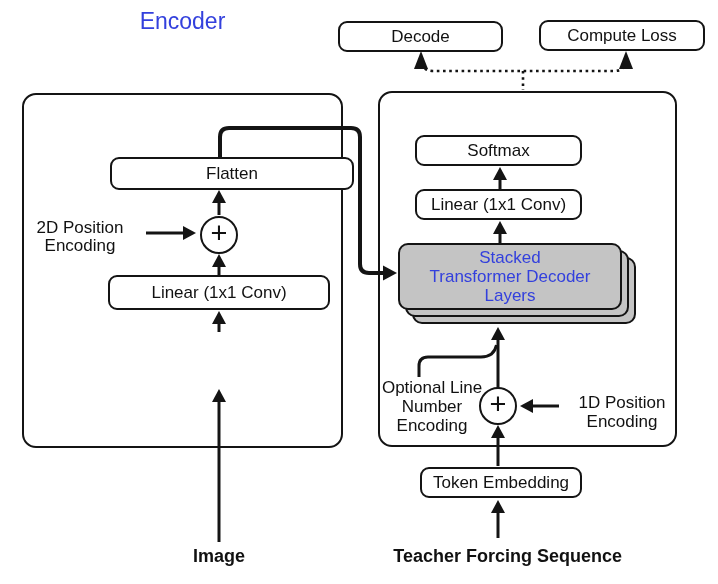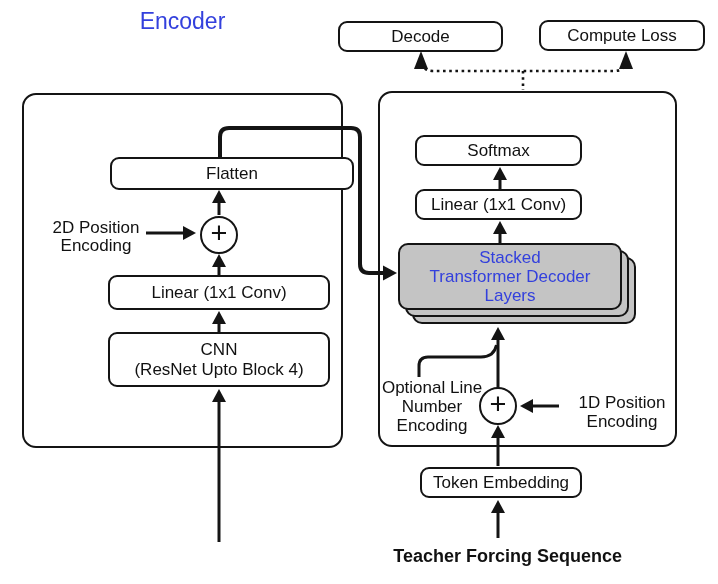--- a/index.html
+++ b/index.html
@@ -97,30 +97,29 @@
 <div id="stage">
 
   <div class="box" style="left:539px;top:20px;width:166px;height:31px;">Compute Loss</div>
   <div class="box" style="left:338px;top:21px;width:165px;height:31px;">Decode</div>
 
   <div class="frame" style="left:22px;top:93px;width:321px;height:355px;"></div>
   <div class="frame-title" style="left:22px;width:321px;">Encoder</div>
 
   <div class="box" style="left:110px;top:157px;width:244px;height:33px;">Flatten</div>
 
-  <div class="float-label" style="left:24px;top:219px;width:112px;line-height:18px;padding-left:16px;">2D Position
+  <div class="float-label" style="left:24px;top:219px;width:112px;line-height:18px;">2D Position
 Encoding</div>
 
   <div class="plus-circle" style="left:200px;top:216px;">+</div>
 
   <div class="box" style="left:108px;top:275px;width:222px;height:35px;">Linear (1x1 Conv)</div>
 
-  <div class="box" style="left:108px;top:332px;width:222px;height:55px;">CNN
-(ResNet Upto Block 4)</div>
 
+  <div class="input-label" style="left:159px;top:546px;width:120px;">Image</div>
 
   <div class="frame" style="left:378px;top:91px;width:299px;height:356px;"></div>
 
   <div class="box" style="left:415px;top:135px;width:167px;height:31px;">Softmax</div>
 
   <div class="box" style="left:415px;top:189px;width:167px;height:31px;">Linear (1x1 Conv)</div>
 
   <div class="stack-layer" style="left:412px;top:257px;z-index:2;"></div>
   <div class="stack-layer" style="left:405px;top:250px;z-index:3;"></div>
   <div class="stack-layer stack-main" style="left:398px;top:243px;">Stacked

